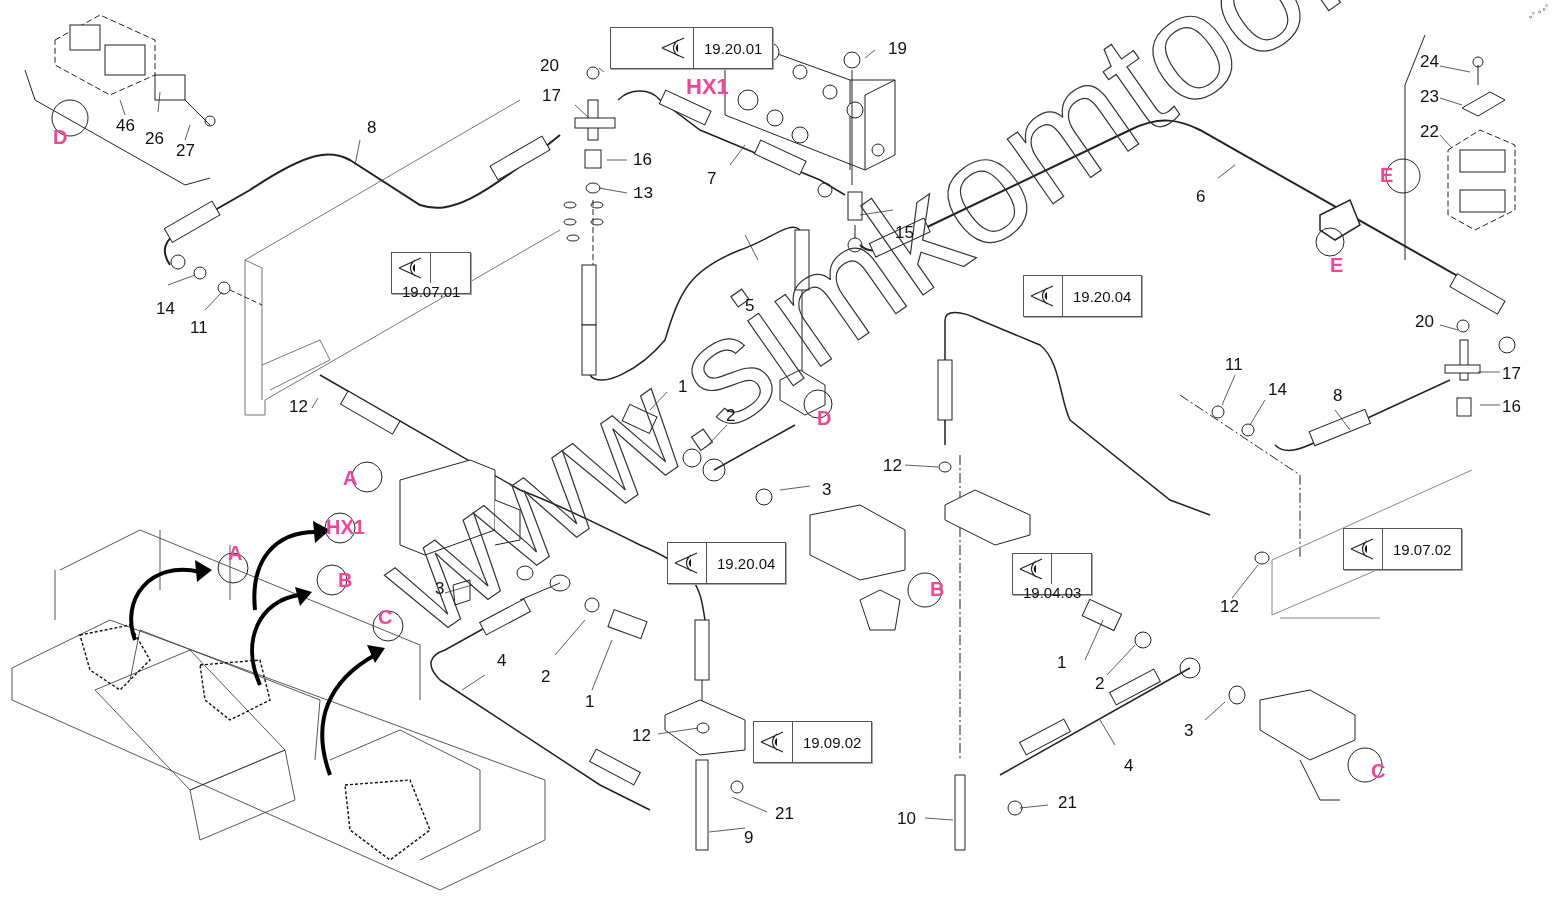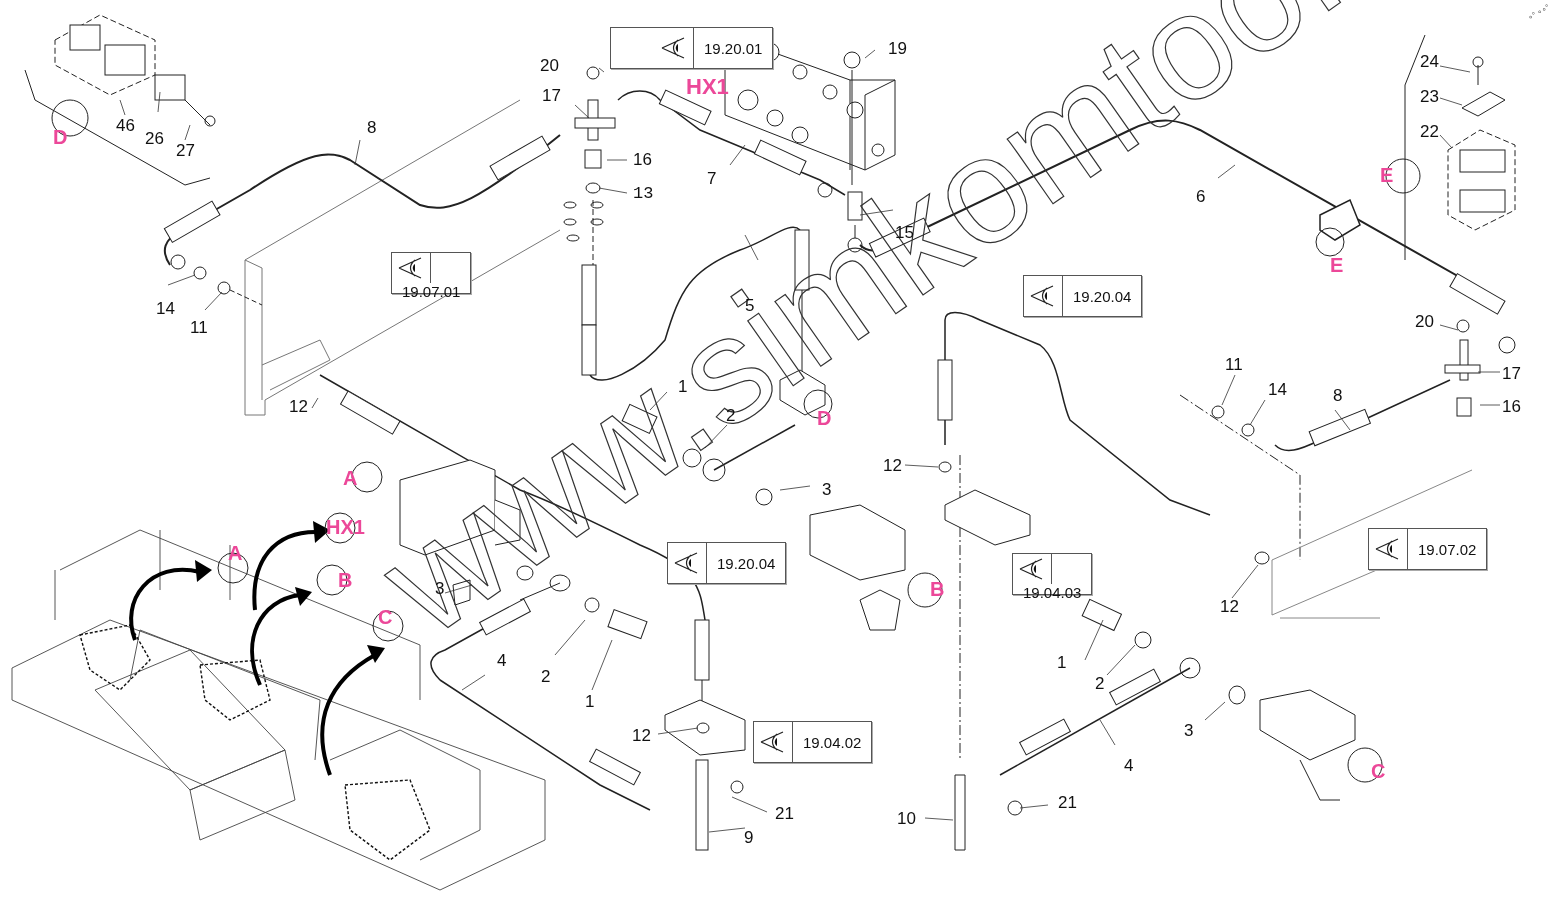--- a/index.html
+++ b/index.html
@@ -278,23 +278,23 @@
       </div>
   <div class="code">19.04.03</div>
 </div>
 <div class="ref" style="left:753px;top:721px;">
   <div class="eye">
         <svg width="28" height="30" viewBox="0 0 28 30">
           <path d="M2,15 L24,5 M2,15 L24,25 M18,7 C12,12 12,18 18,23" fill="none" stroke="#222" stroke-width="1.2"></path>
           <path d="M18,11 C15,13 15,17 18,19 Z" fill="#111"></path>
         </svg>
       </div>
-  <div class="code">19.04.02</div>
-</div>
-<div class="ref" style="left:1343px;top:528px;margin-left:25px;">
+  <div class="code">19.09.02</div>
+</div>
+<div class="ref" style="left:1343px;top:528px;">
   <div class="eye">
         <svg width="28" height="30" viewBox="0 0 28 30">
           <path d="M2,15 L24,5 M2,15 L24,25 M18,7 C12,12 12,18 18,23" fill="none" stroke="#222" stroke-width="1.2"></path>
           <path d="M18,11 C15,13 15,17 18,19 Z" fill="#111"></path>
         </svg>
       </div>
   <div class="code">19.07.02</div>
 </div>
 
 <div class="lbl" style="left:116px;top:117px;">46</div>

